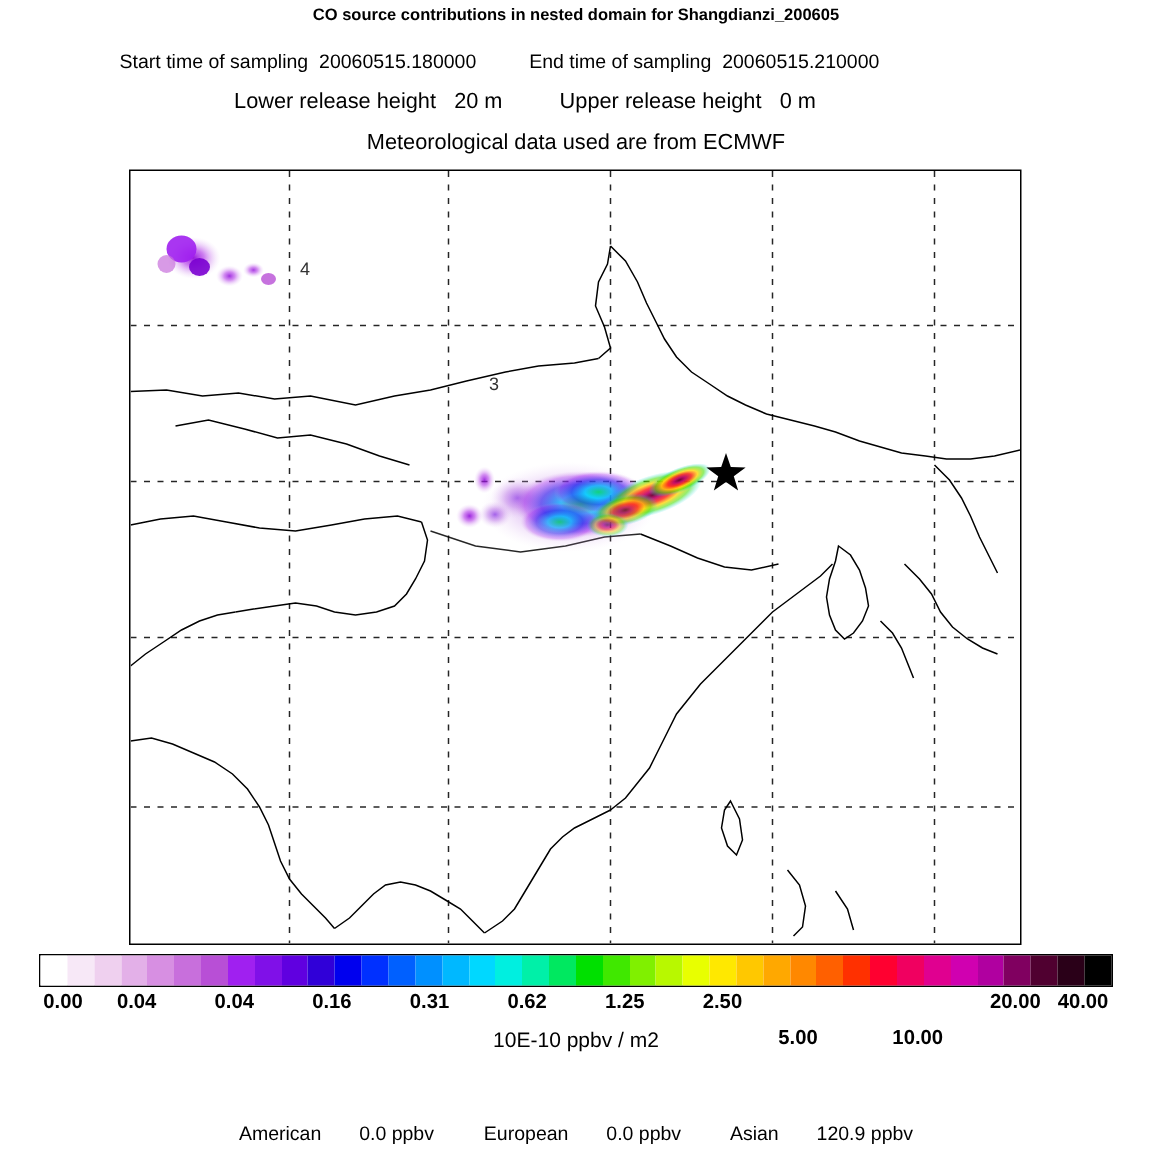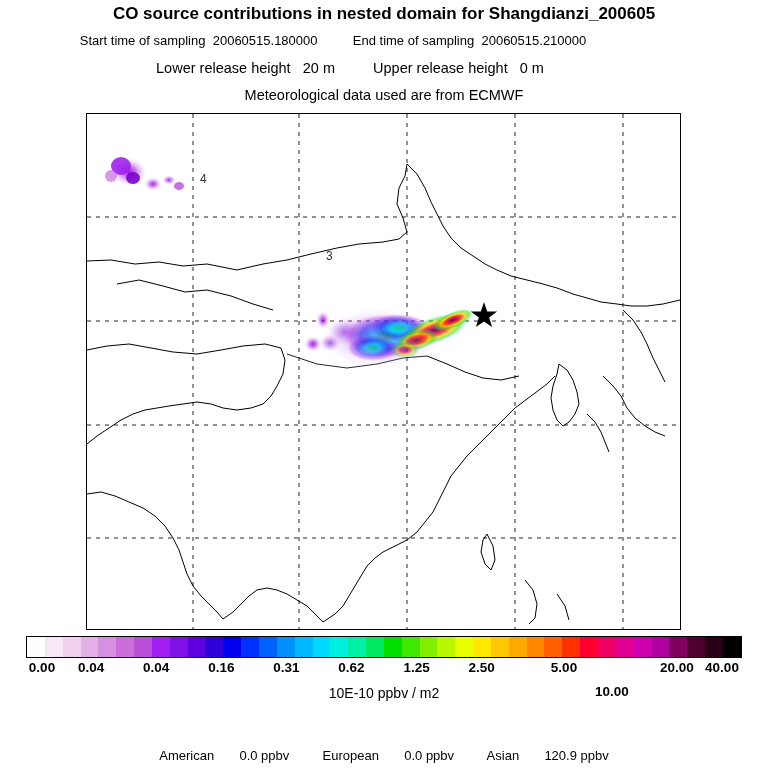--- a/index.html
+++ b/index.html
@@ -21,21 +21,21 @@
     width: 768px;
     height: 768px;
   }
 
   
   .title-main {
     position: absolute;
     left: 0; top: 4px;
     width: 768px;
     text-align: center;
-    font-size: 17px;
+    font-size: 11px;
     font-weight: bold;
     letter-spacing: 0px;
   }
   .title-line2 {
     position: absolute;
     left: 0; top: 33px;
     width: 666px;
     text-align: center;
     font-size: 13px;
   }
@@ -315,21 +315,21 @@
 
   <div class="cbar-ticks" id="colorbar-ticks">
       <span style="left: 42px;">0.00</span>
       <span style="left: 91.0909px;">0.04</span>
       <span style="left: 156.182px;">0.04</span>
       <span style="left: 221.273px;">0.16</span>
       <span style="left: 286.364px;">0.31</span>
       <span style="left: 351.455px;">0.62</span>
       <span style="left: 416.545px;">1.25</span>
       <span style="left: 481.636px;">2.50</span>
-      <span style="left: 564px;">5.00</span>
+      <span style="left: 532px; margin-top: 24px;">5.00</span>
       <span style="left: 611.818px; margin-top: 24px;">10.00</span>
       <span style="left: 676.909px;">20.00</span>
       <span style="left: 722px;">40.00</span>
     </div>
 
   <div class="cbar-unit">10E-10 ppbv / m2</div>
 
 
   <div class="foot2">
     <span>American</span>

